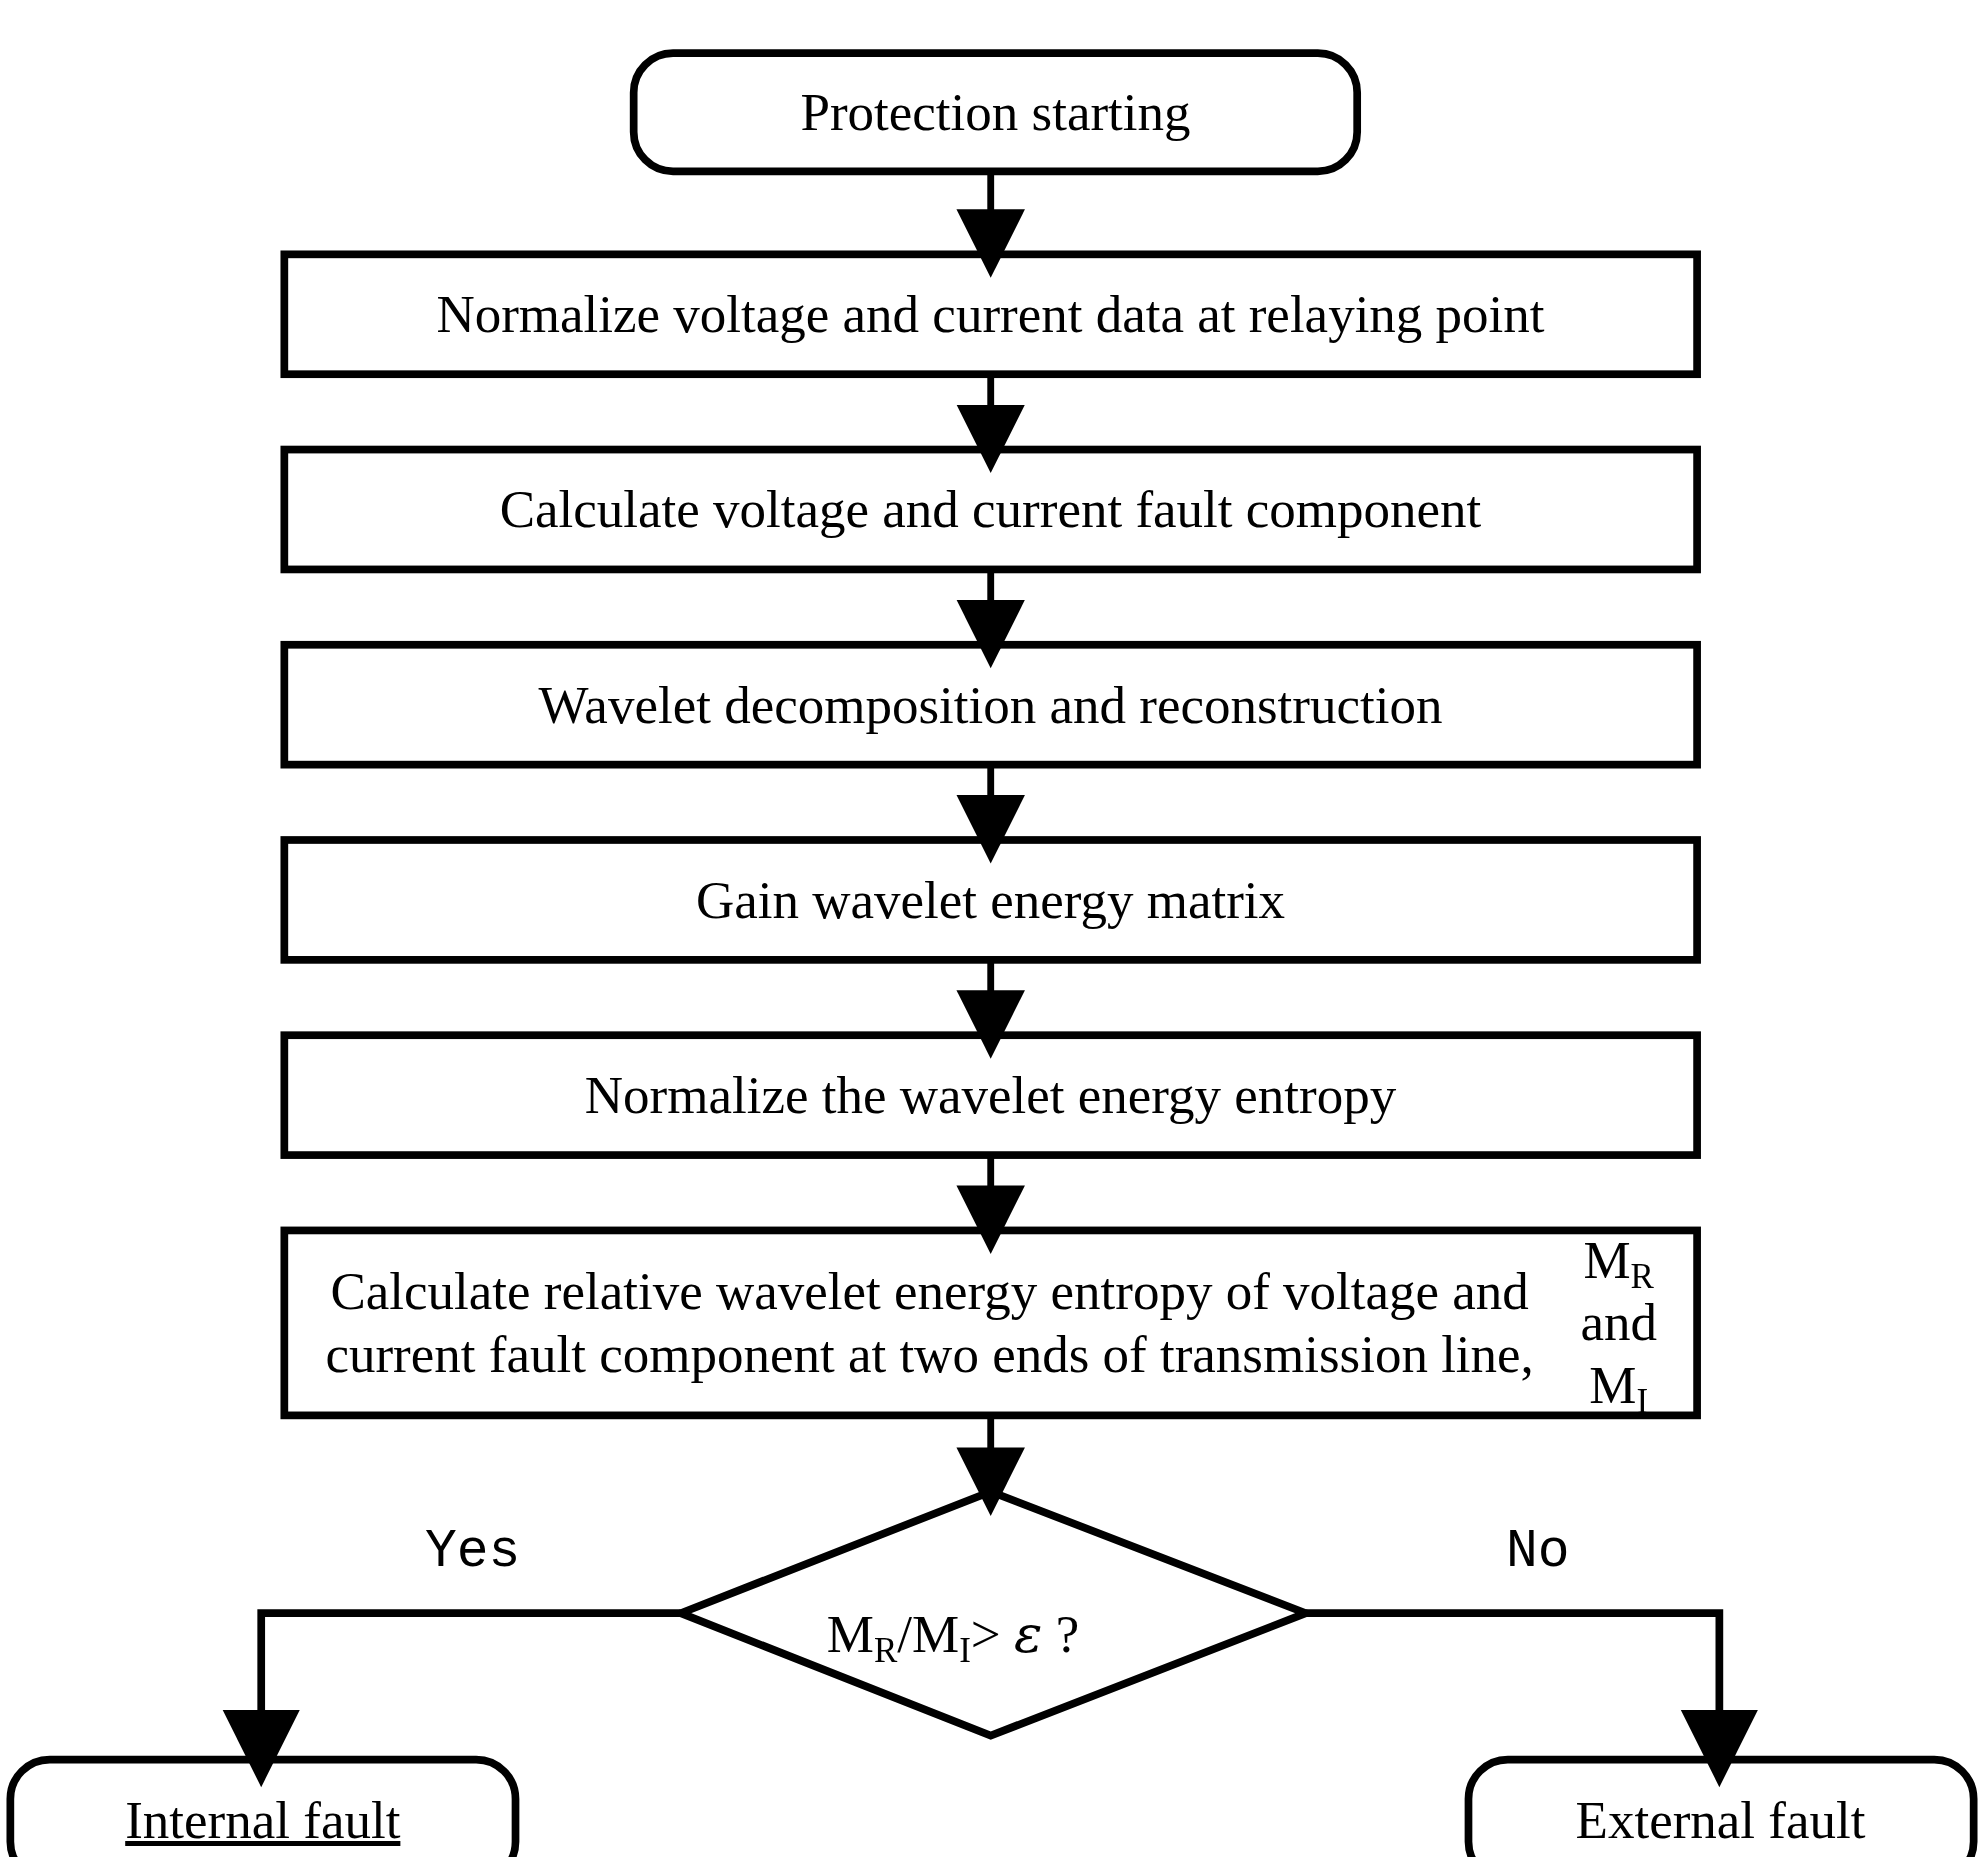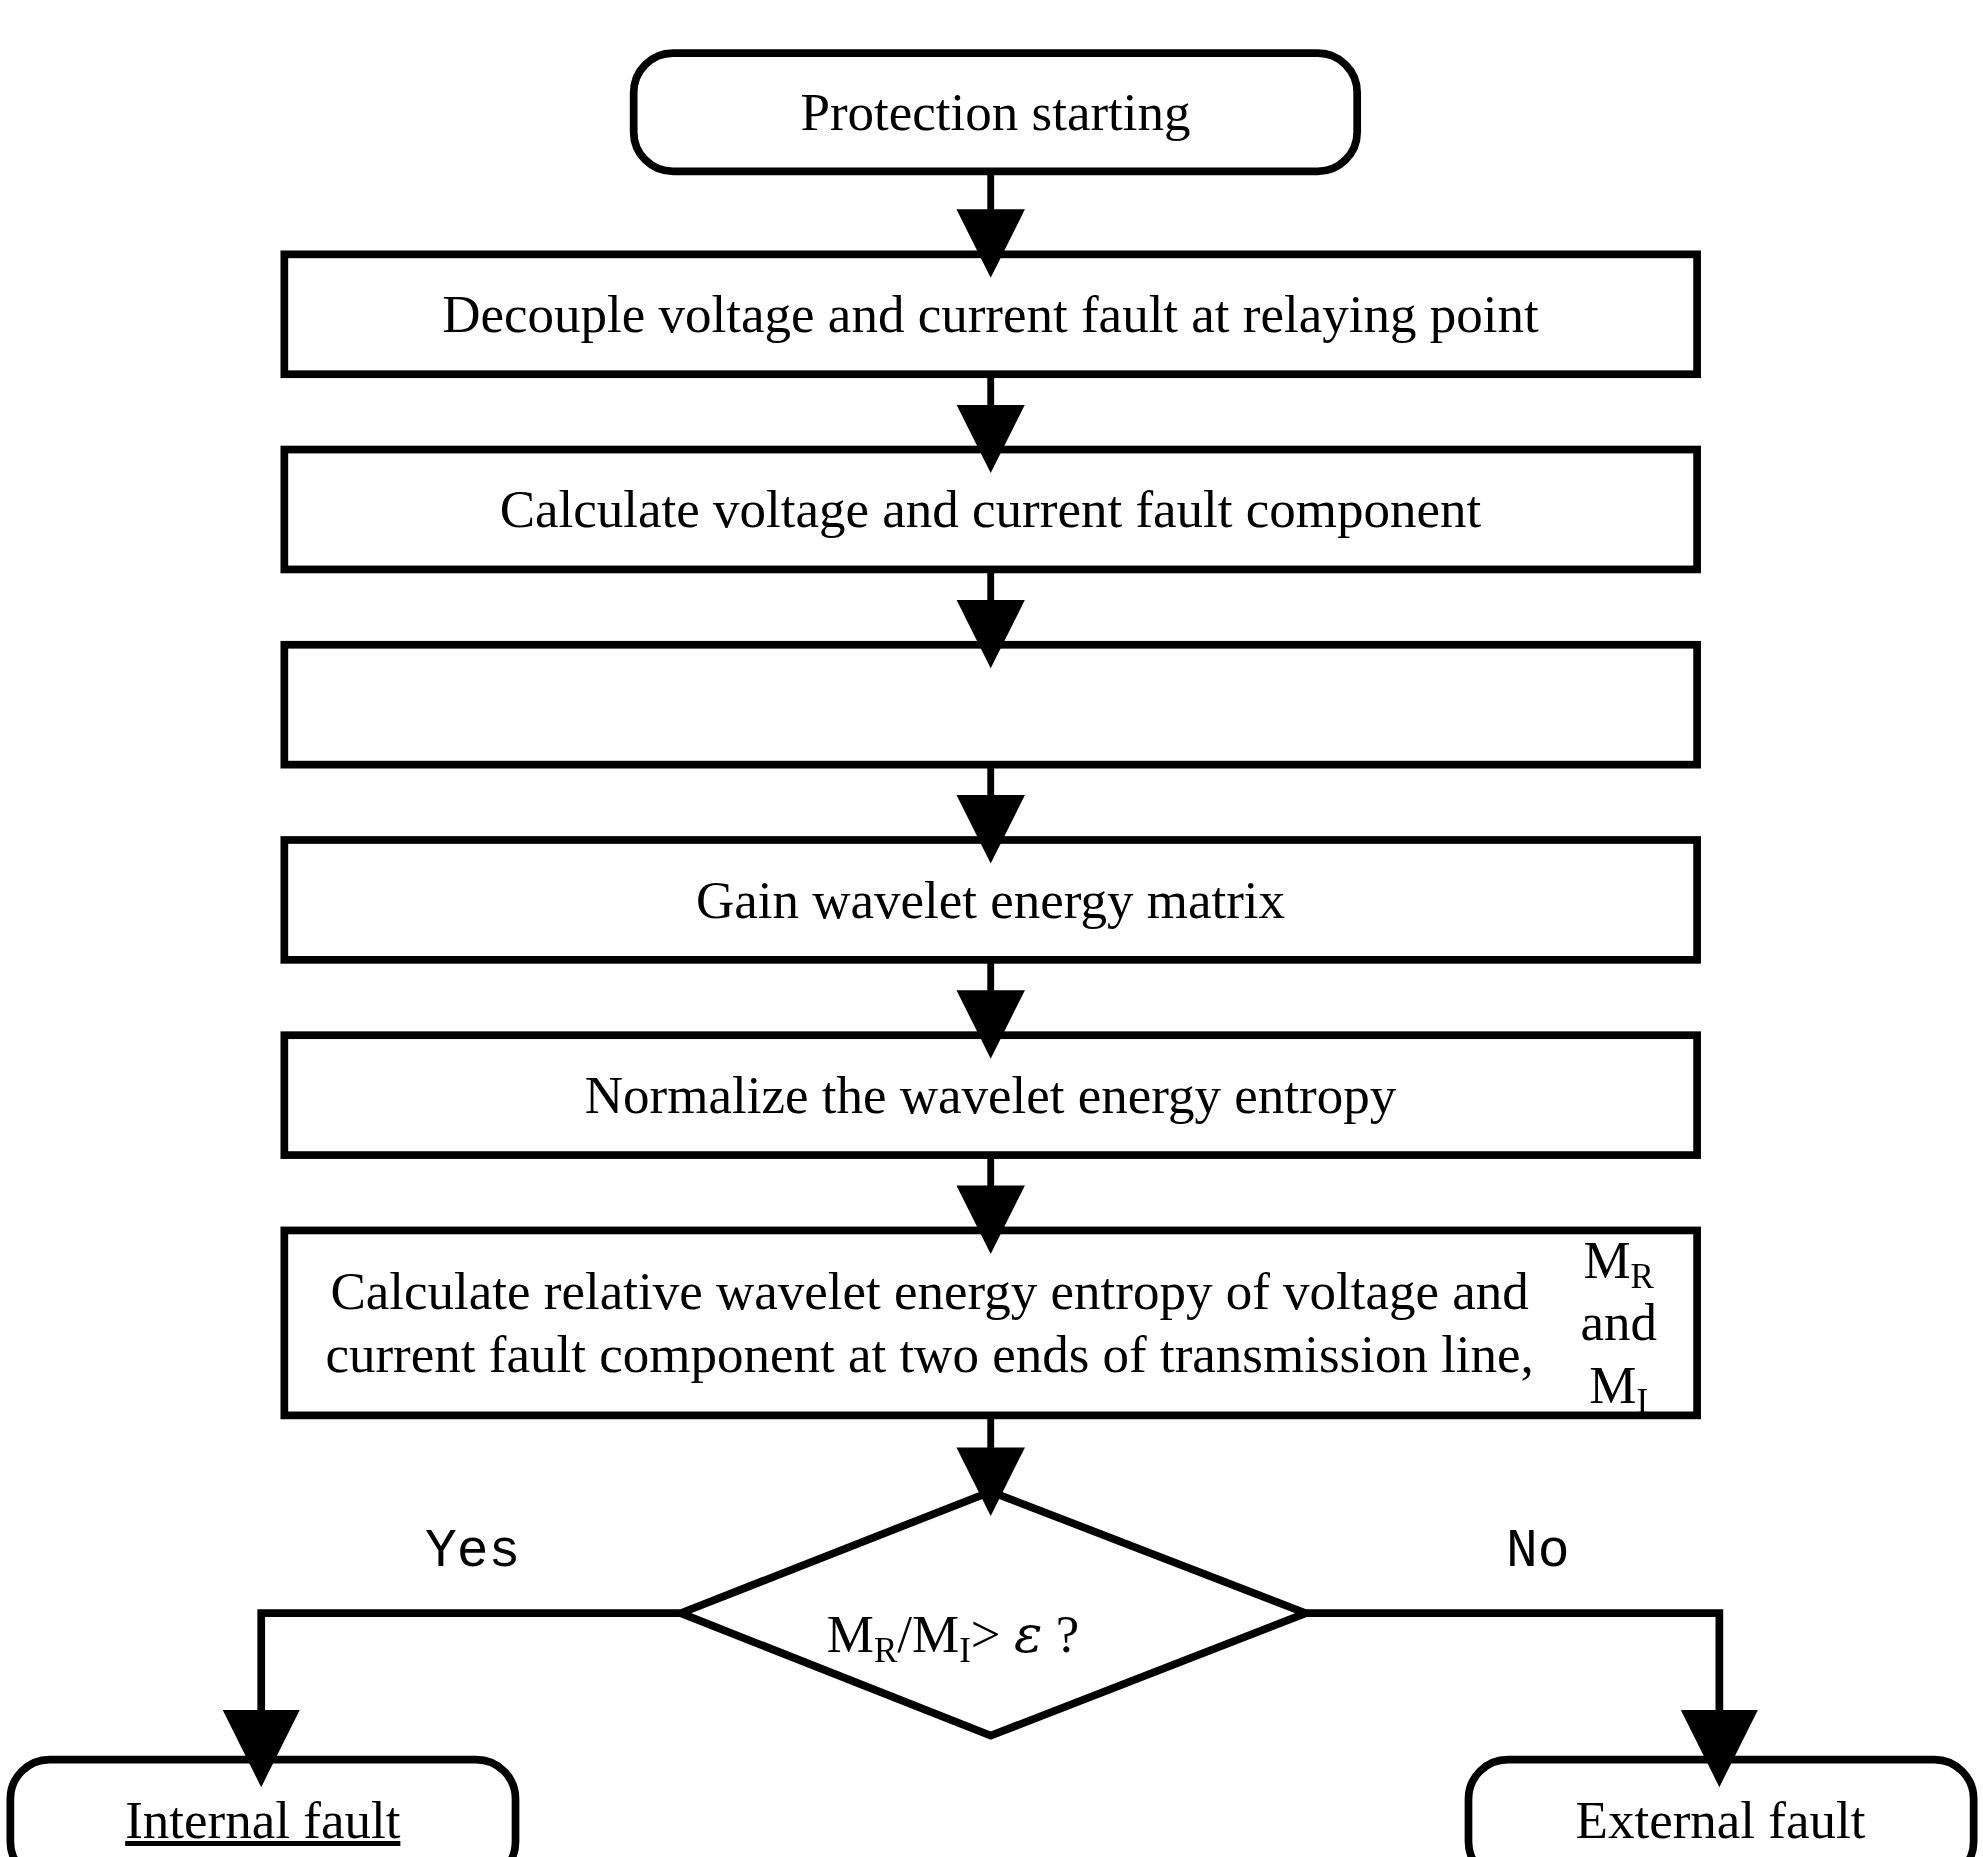--- a/index.html
+++ b/index.html
@@ -89,24 +89,25 @@
     <line x1="1157" y1="1307" x2="1157" y2="1384" stroke="#000000" stroke-width="8" marker-end="url(#arrow)"></line>
     <line x1="1157" y1="1611" x2="1157" y2="1690" stroke="#000000" stroke-width="8" marker-end="url(#arrow)"></line>
 
     <path d="M795,1842 L305,1842 L305,2002" fill="none" stroke="#000000" stroke-width="9" marker-end="url(#arrow)"></path>
 
     <path d="M1525,1842 L2008,1842 L2008,2002" fill="none" stroke="#000000" stroke-width="9" marker-end="url(#arrow)"></path>
   </svg>
 
   <div class="node-text" style="left:634px; top:17px; width:723px; height:118px;">Protection starting</div>
 
-  <div class="node-text" style="left:284px; top:218px; width:1413px; height:120px;">Decouple voltage and current fault at relaying point</div>
+  <div class="node-text" style="left:284px; top:218px; width:1413px; height:120px;">Normalize voltage and current data at relaying point</div>
 
   <div class="node-text" style="left:284px; top:413px; width:1413px; height:120px;">Calculate voltage and current fault component</div>
 
+  <div class="node-text" style="left:284px; top:609px; width:1413px; height:120px;">Wavelet decomposition and reconstruction</div>
 
   <div class="node-text" style="left:284px; top:804px; width:1413px; height:120px;">Gain wavelet energy matrix</div>
 
   <div class="node-text" style="left:284px; top:999px; width:1413px; height:120px;">Normalize the wavelet energy entropy</div>
 
   <div class="node-text" style="left:301px; top:1194px; width:1378px; height:185px; flex-direction:row; justify-content:center; white-space:normal;">
     <span style="display:block;">Calculate relative wavelet energy entropy of voltage and current fault component at two ends of transmission line,</span>
     <span style="display:block;">
       <span>M</span><sub>R</sub><span> and M</span><sub>I</sub>
     </span>

